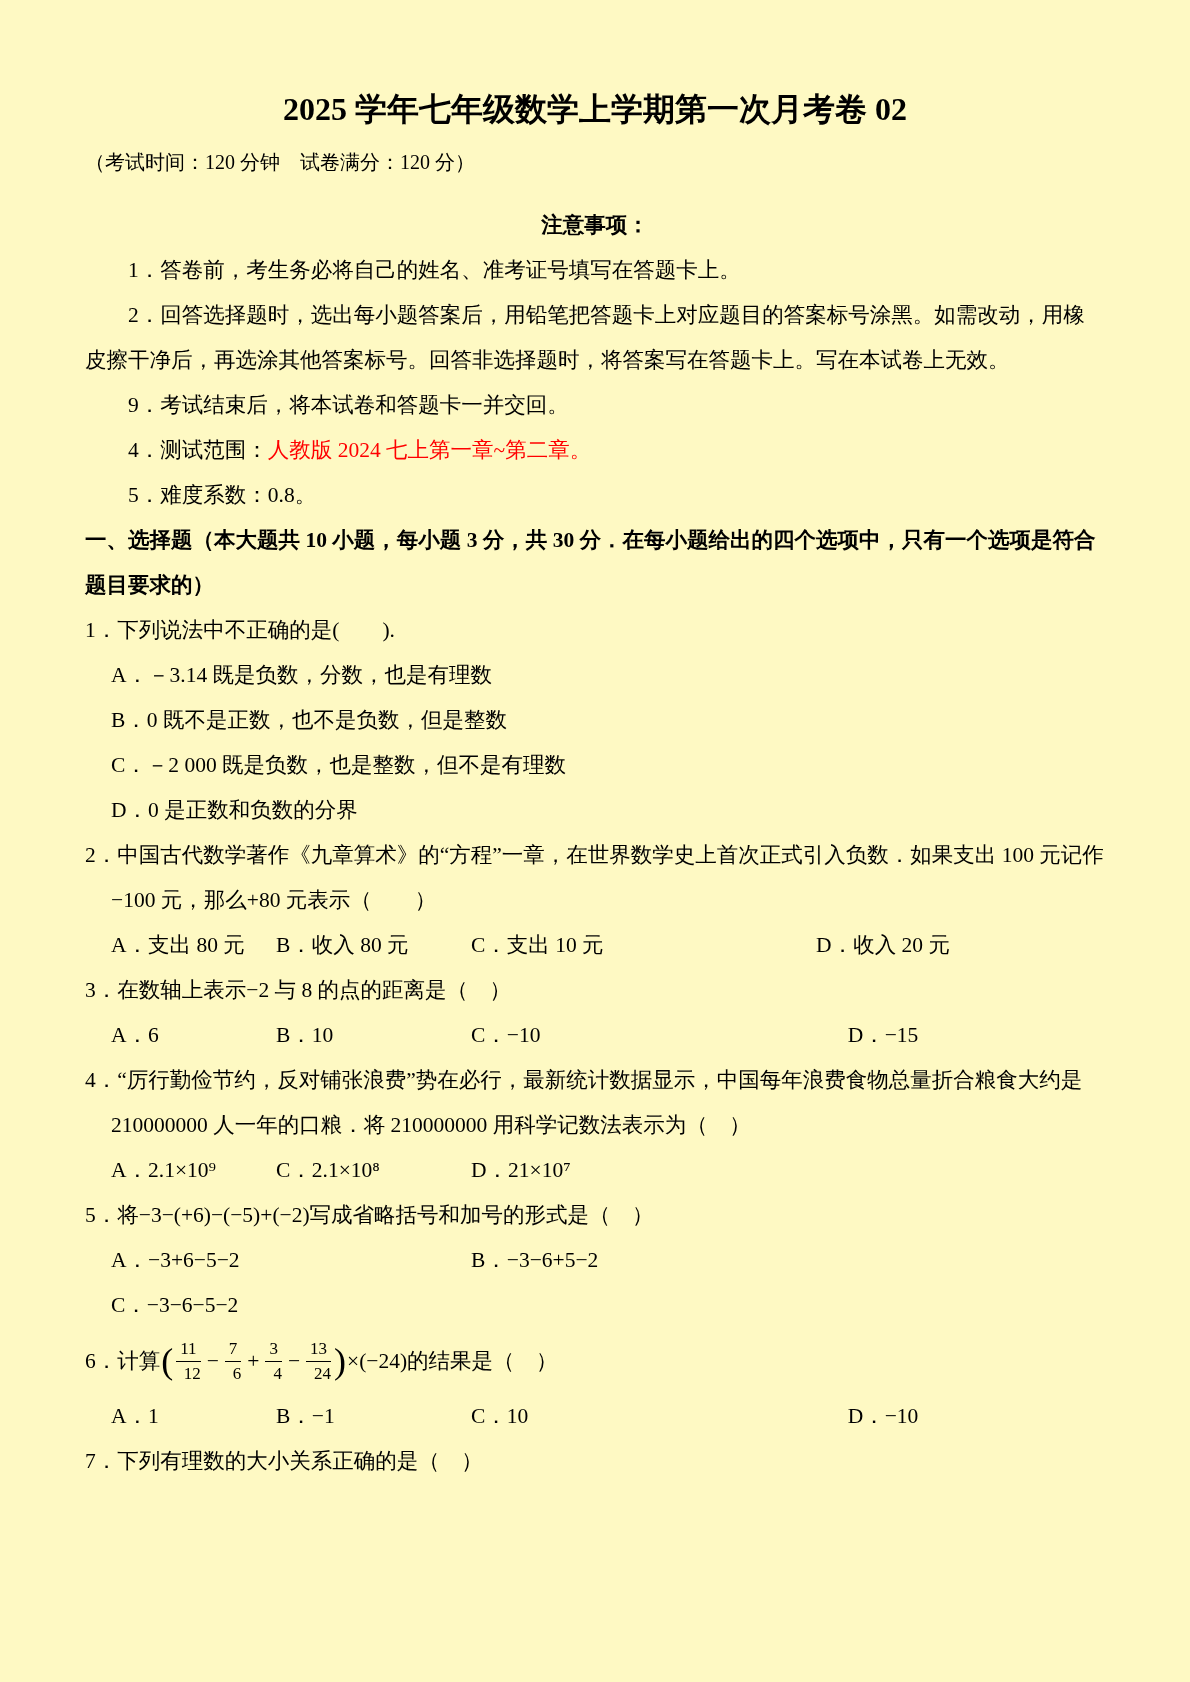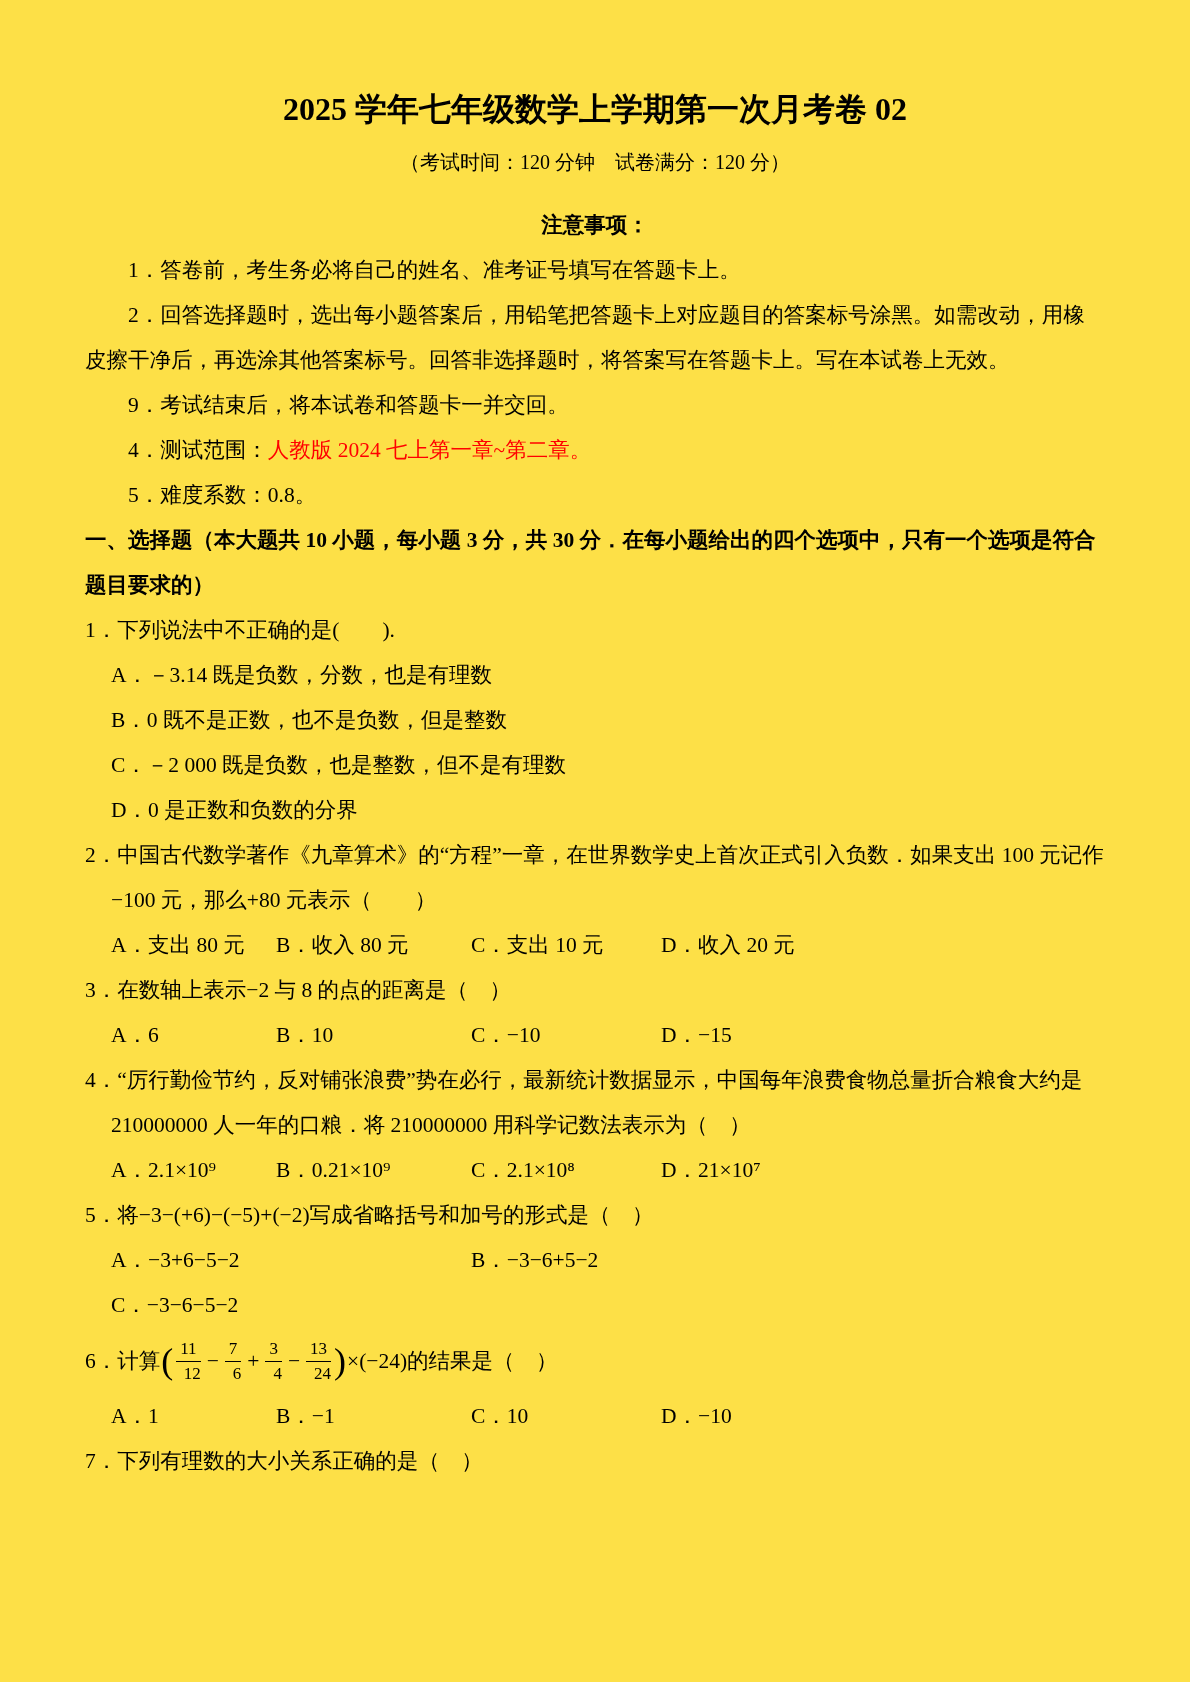--- a/index.html
+++ b/index.html
@@ -1,52 +1,51 @@
 <!DOCTYPE html>
 <html><head>
 <meta charset="utf-8">
 <style>
   * { box-sizing: border-box; }
   html, body { margin: 0; padding: 0; background: #ffffff; }
   .page {
     width: 1190px;
     min-height: 1682px;
     margin: 0 auto;
-    background: #fde047;
+    background: #fef9c3;
     color: #000000;
     font-family: "Liberation Serif", "DejaVu Serif", serif;
     font-size: 21.5px;
     line-height: 45px;
     padding: 88px 85px 60px 85px;
   }
   p { margin: 0; }
   .title {
     text-align: center;
     font-size: 32px;
     font-weight: bold;
     line-height: 1.35;
     margin-bottom: 16px;
   }
   .subtitle {
-    text-align: center;
     font-size: 20px;
     line-height: 1.5;
     margin-bottom: 26px;
   }
   .bold { font-weight: bold; text-align: center; }
   .red { color: #ff0000; }
   .notice-item { text-indent: 2em; }
   .section-heading { font-weight: bold; }
   .stem { padding-left: 26px; text-indent: -26px; }
   .optline { padding-left: 26px; }
   .opt-row { display: flex; padding-left: 26px; }
   .opt-row .opt:nth-child(1) { width: 165px; }
   .opt-row .opt:nth-child(2) { width: 195px; }
   .opt-row .opt:nth-child(3) { width: 190px; }
-  .opt-row .opt:nth-child(4) { flex: 1; }
+  .opt-row .opt:nth-child(4) { flex: 1; text-align: center; }
   .opt2-row { display: flex; padding-left: 26px; }
   .opt2-row .opt:nth-child(1) { width: 360px; }
   .opt2-row .opt:nth-child(2) { flex: 1; }
   .q6-stem { display: flex; align-items: center; min-height: 66px; }
   .frac {
     display: inline-block;
     text-align: right;
     font-size: 17px;
     line-height: 1.25;
     margin: 0 2px;
@@ -91,21 +90,20 @@
   <div class="opt-row">
     <span class="opt">A．6</span>
     <span class="opt">B．10</span>
     <span class="opt">C．−10</span>
     <span class="opt">D．−15</span>
   </div>
 
   <p class="stem">4．“厉行勤俭节约，反对铺张浪费”势在必行，最新统计数据显示，中国每年浪费食物总量折合粮食大约是 210000000 人一年的口粮．将 210000000 用科学记数法表示为（　）</p>
   <div class="opt-row">
     <span class="opt">A．2.1×10⁹</span>
-    <span class="opt">B．0.21×10⁹</span>
     <span class="opt">C．2.1×10⁸</span>
     <span class="opt">D．21×10⁷</span>
   </div>
 
   <p class="stem">5．将−3−(+6)−(−5)+(−2)写成省略括号和加号的形式是（　）</p>
   <div class="opt2-row">
     <span class="opt">A．−3+6−5−2</span>
     <span class="opt">B．−3−6+5−2</span>
   </div>
   <div class="opt2-row">

